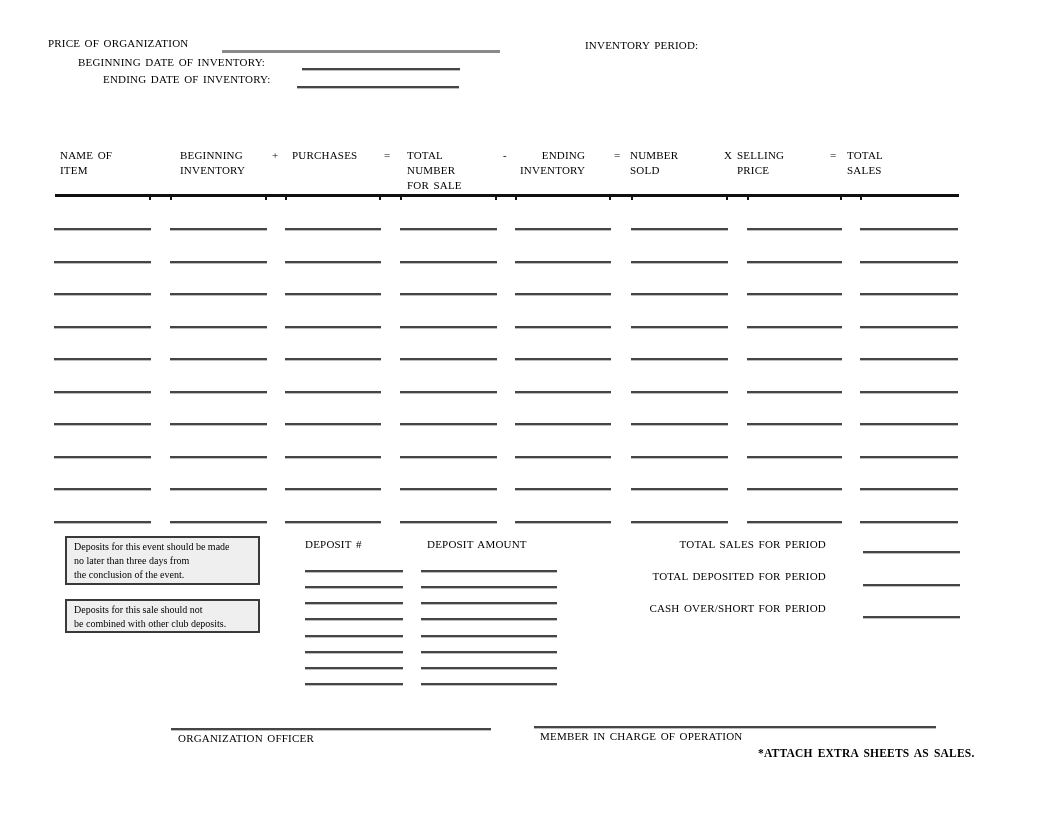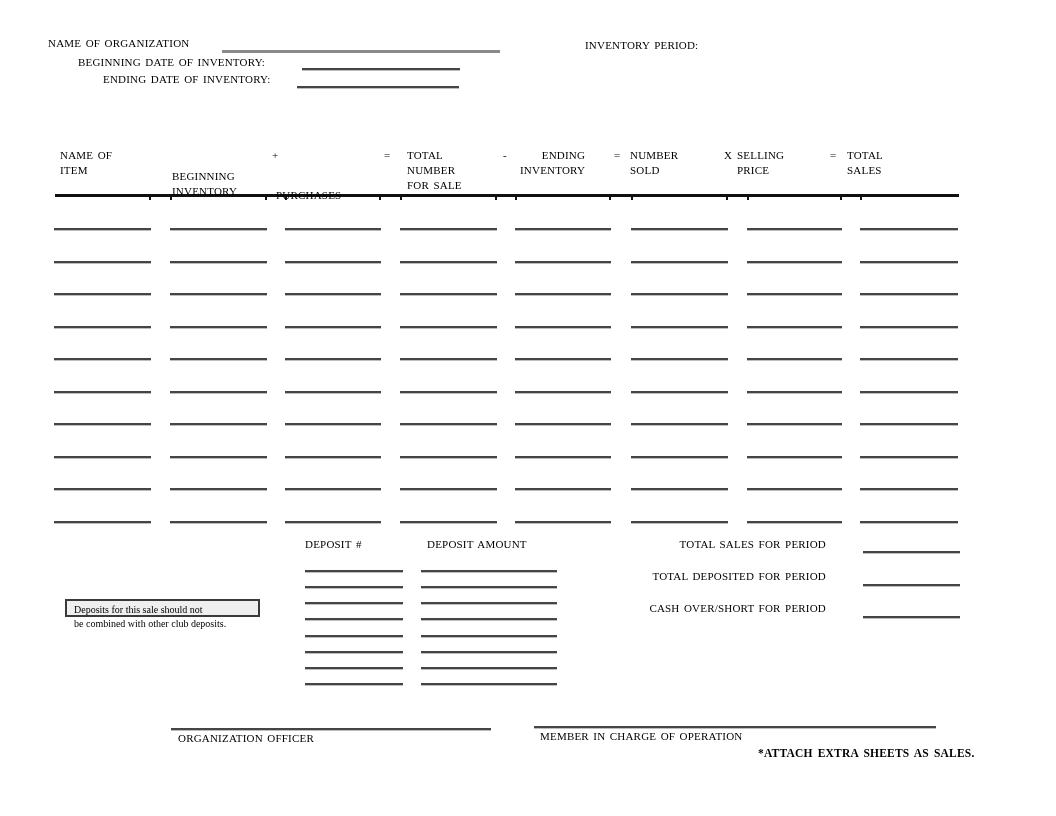--- a/index.html
+++ b/index.html
@@ -25,35 +25,38 @@
     position:absolute;box-sizing:border-box;background:#efefef;border:2px solid #3a3a3a;
     font-size:10px;line-height:14px;padding:2px 3px 0 7px;white-space:pre-line;
   }
   .rt{text-align:right;}
 </style>
 </head>
 <body>
 
 <div id="page">
 
-  <div class="lbl" style="left:48px;top:36px">NAME OF ORGANIZATION</div>
+  <div class="lbl" style="left:48px;top:36px">PRICE OF ORGANIZATION</div>
   <div class="grayline" style="left:222px;top:50px;width:278px"></div>
   <div class="lbl" style="left:585px;top:38px">INVENTORY PERIOD:</div>
 
   <div class="lbl" style="left:78px;top:55px">BEGINNING DATE OF INVENTORY:</div>
   <div class="bline" style="left:302px;top:68px;width:158px"></div>
 
   <div class="lbl" style="left:103px;top:72px">ENDING DATE OF INVENTORY:</div>
   <div class="bline" style="left:297px;top:86px;width:162px"></div>
 
 
 
   <div class="thick" style="left:55px;top:194px;width:904px"></div>
 
-  <div class="note" style="left:65px;top:599px;width:195px;height:18px">Deposits for this sale should not
+  <div class="note" style="left:65px;top:536px;width:195px;height:49px">Deposits for this event should be made
+no later than three days from
+the conclusion of the event.</div>
+  <div class="note" style="left:65px;top:599px;width:195px;height:34px">Deposits for this sale should not
 be combined with other club deposits.</div>
 
   <div class="lbl" style="left:305px;top:537px">DEPOSIT #</div>
   <div class="lbl" style="left:427px;top:537px">DEPOSIT AMOUNT</div>
 
   <div class="lbl rt" style="right:230px;top:537px">TOTAL SALES FOR PERIOD</div>
   <div class="bline" style="left:863px;top:551px;width:97px"></div>
 
   <div class="lbl rt" style="right:230px;top:569px">TOTAL DEPOSITED FOR PERIOD</div>
   <div class="bline" style="left:863px;top:584px;width:97px"></div>
@@ -64,23 +67,23 @@
   <div class="bline" style="left:171px;top:728px;width:320px"></div>
   <div class="lbl" style="left:178px;top:731px">ORGANIZATION OFFICER</div>
 
   <div class="bline" style="left:534px;top:726px;width:402px"></div>
   <div class="lbl" style="left:540px;top:729px">MEMBER IN CHARGE OF OPERATION</div>
 
   <div class="lbl bold" style="left:758px;top:746px;font-size:11.5px;word-spacing:2px">*ATTACH EXTRA SHEETS AS SALES.</div>
 
 <div class="lbl" style="left: 60px; top: 148px;">NAME OF
 ITEM</div>
-    <div class="lbl" style="left: 172px; top: 148px; margin-top: 21px;">BEGINNING
+    <div class="lbl" style="left: 180px; top: 148px;">BEGINNING
 INVENTORY</div>
-    <div class="lbl" style="left: 276px; top: 148px; margin-top: 40px;">PURCHASES</div>
+    <div class="lbl" style="left: 292px; top: 148px;">PURCHASES</div>
     <div class="op" style="left: 272px; top: 148px;">+</div>
     <div class="lbl" style="left: 407px; top: 148px;">TOTAL
 NUMBER
 FOR SALE</div>
     <div class="op" style="left: 384px; top: 148px;">=</div>
     <div class="lbl" style="left: 520px; top: 148px; text-align: right;">ENDING
 INVENTORY</div>
     <div class="op" style="left: 503px; top: 148px;">-</div>
     <div class="lbl" style="left: 630px; top: 148px;">NUMBER
 SOLD</div>

